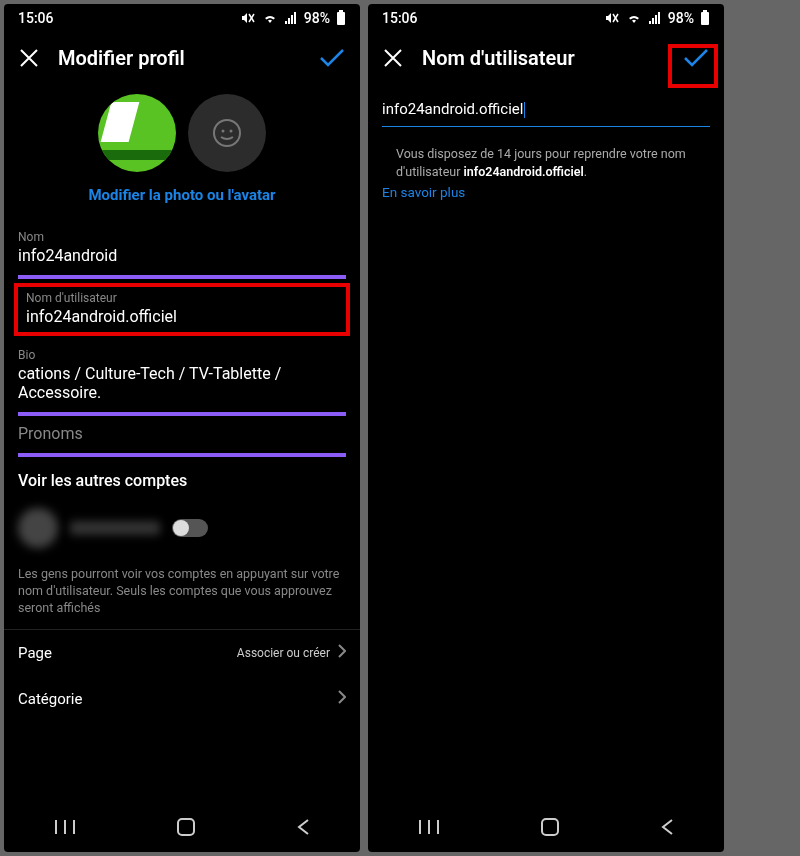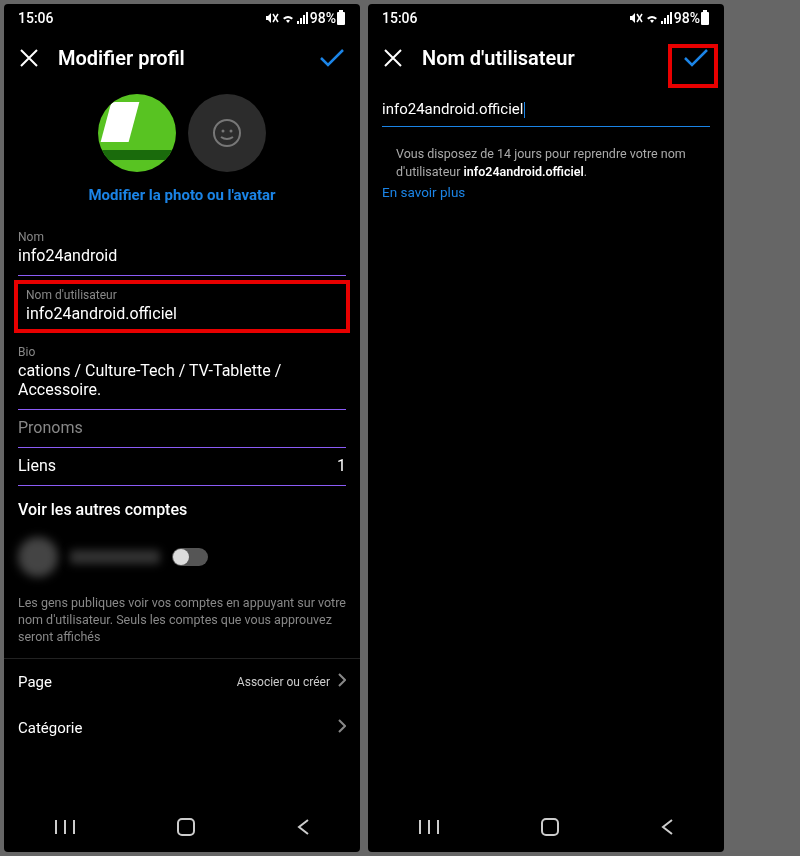--- a/index.html
+++ b/index.html
@@ -25,21 +25,21 @@
   }
   .status-bar {
     height: 28px;
     display: flex;
     align-items: center;
     justify-content: space-between;
     padding: 0 14px;
     font-size: 14px;
     font-weight: 500;
   }
-  .status-right { display: flex; align-items: center; }
+  .status-right { display: flex; align-items: center; gap: 6px; }
   .status-right svg { display:block; }
   .header {
     height: 52px;
     display: flex;
     align-items: center;
     padding: 0 14px;
     gap: 18px;
     justify-content: center;
   }
   .header-title {
@@ -73,21 +73,21 @@
   .avatar-meta {
     width: 78px; height: 78px; border-radius: 50%;
     background:#2c2c2c; display:flex; align-items:center; justify-content:center;
     color:#888;
   }
   .modify-photo {
     text-align:center; color:#1b84e6; font-size:15px; font-weight:700;
     margin: 14px 0 18px;
   }
   .form { padding: 0 14px; }
-  .field { border-bottom: 1px solid #8b5cf6; padding: 8px 0 10px; }
+  .field { border-bottom: 4px solid #8b5cf6; padding: 8px 0 10px; }
   .field-label { font-size:12px; color:#888; margin-bottom:2px; }
   .field-value { font-size:16px; color:#fff; }
   .field-value.placeholder { color:#888; }
   .field-row { display:flex; justify-content:space-between; align-items:center; }
   .highlight-red { border:4px solid #e80000; padding:4px 8px 6px; margin:4px -4px; }
   .section-title { font-size:16px; font-weight:500; padding: 14px 14px 10px; }
   .account-row {
     display:flex; align-items:center; gap:12px; padding:8px 14px;
   }
   .account-avatar { width:40px;height:40px;border-radius:50%; background:#444; filter:blur(5px); }
@@ -192,33 +192,29 @@
         <div class="field-value">info24android.officiel</div>
       </div>
     </div>
     <div class="field">
       <div class="field-label">Bio</div>
       <div class="field-value">cations / Culture-Tech / TV-Tablette / Accessoire.</div>
     </div>
     <div class="field">
       <div class="field-value placeholder">Pronoms</div>
     </div>
-    <div class="field field-row">
-      <div class="field-value">Liens</div>
-      <div class="field-value">1</div>
-    </div>
   </div>
 
   <div class="section-title">Voir les autres comptes</div>
   <div class="account-row">
     <div class="account-avatar"></div>
     <div class="account-name"></div>
     <div class="toggle"></div>
   </div>
-  <div class="hint-text">Les gens publiques voir vos comptes en appuyant sur votre nom d'utilisateur. Seuls les comptes que vous approuvez seront affichés</div>
+  <div class="hint-text">Les gens pourront voir vos comptes en appuyant sur votre nom d'utilisateur. Seuls les comptes que vous approuvez seront affichés</div>
 
   <div class="divider" style="margin-top:12px"></div>
   <div class="row-nav">
     <span>Page</span>
     <span class="right">
       <span>Associer ou créer</span>
       <span class="chevron">
         <svg width="8" height="14" viewBox="0 0 8 14">
             <path stroke="#888" stroke-width="2" fill="none" d="M1 1 L7 7 L1 13"></path>
           </svg>

